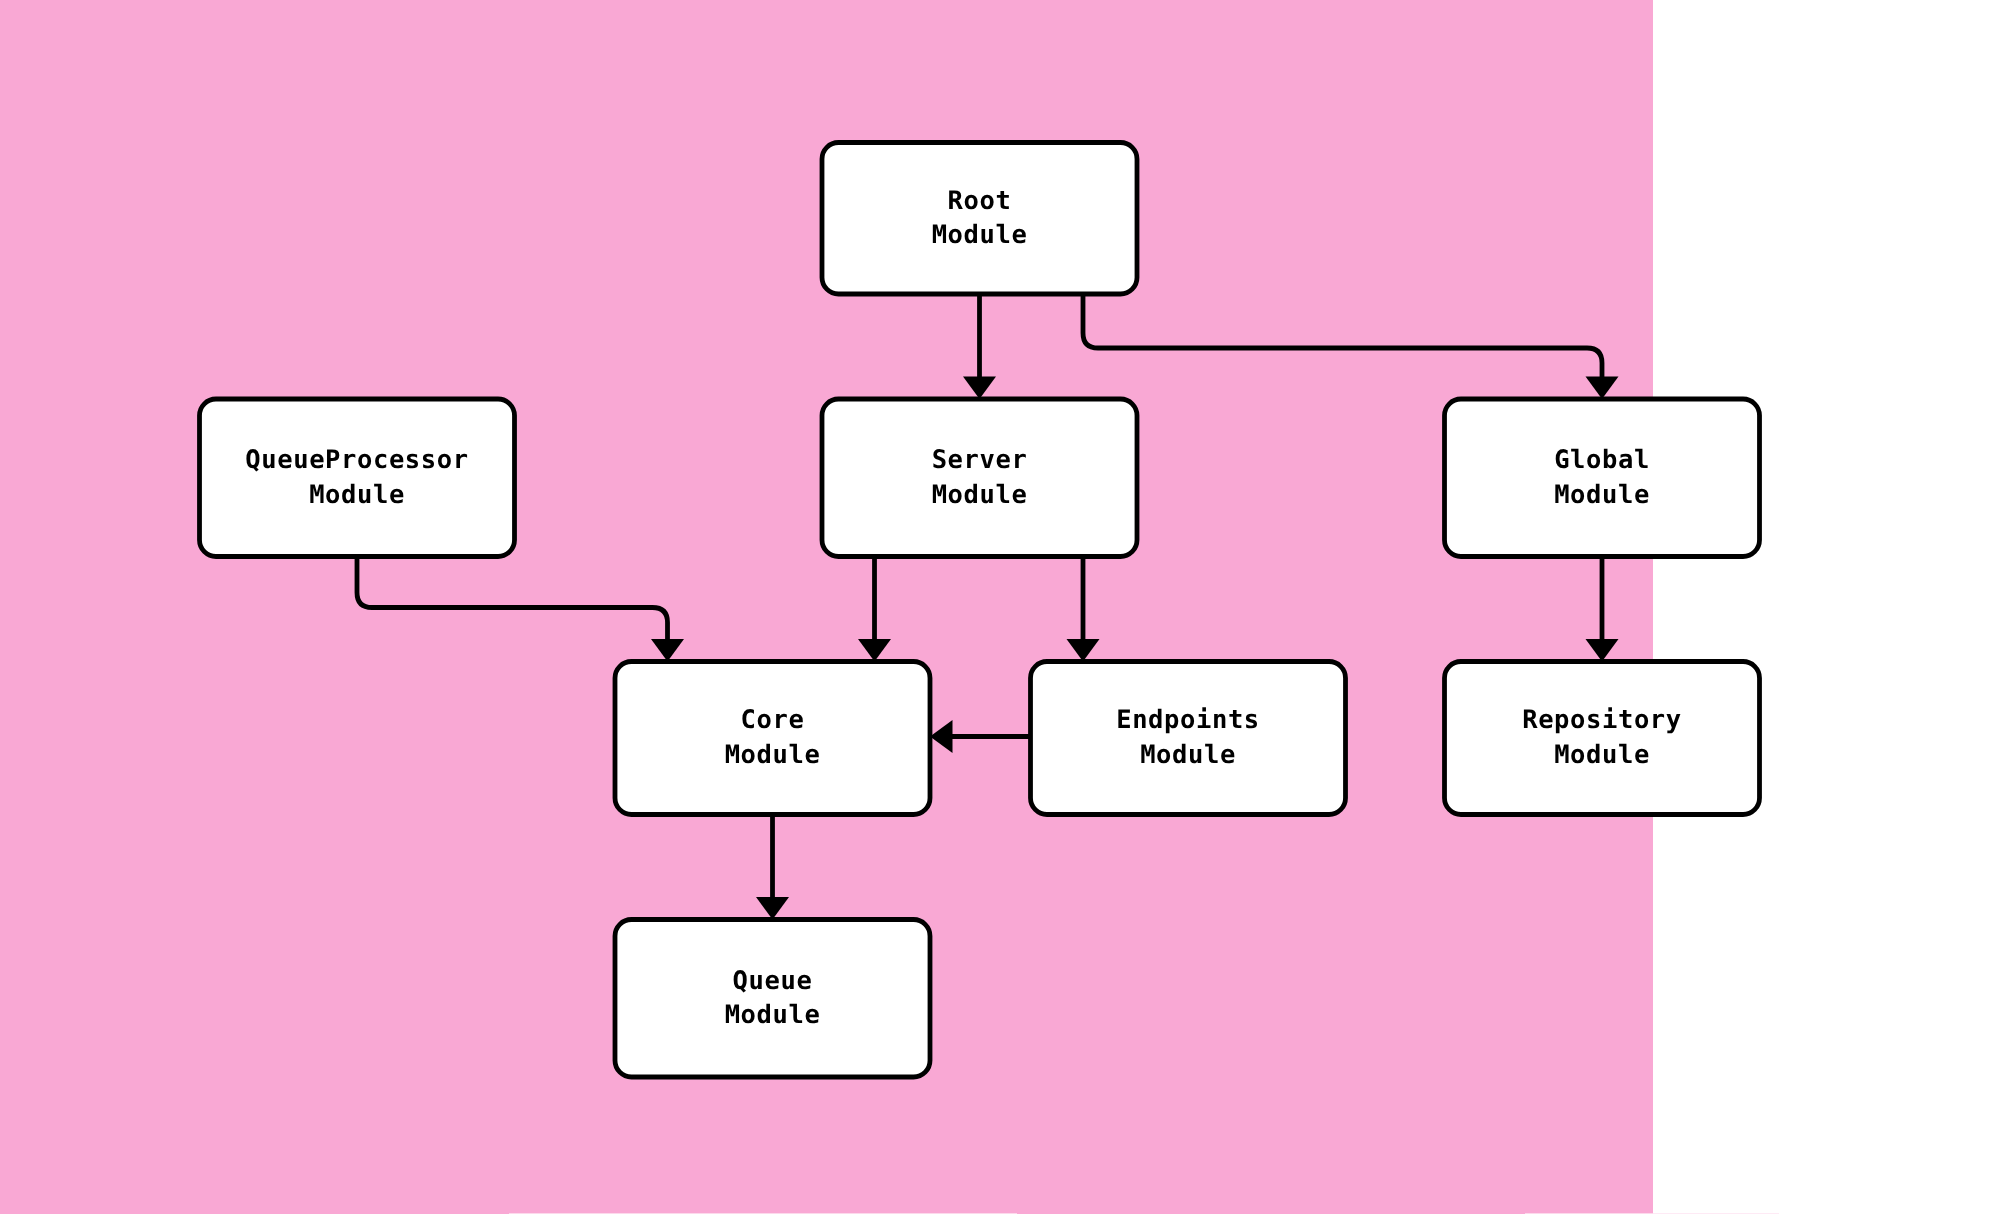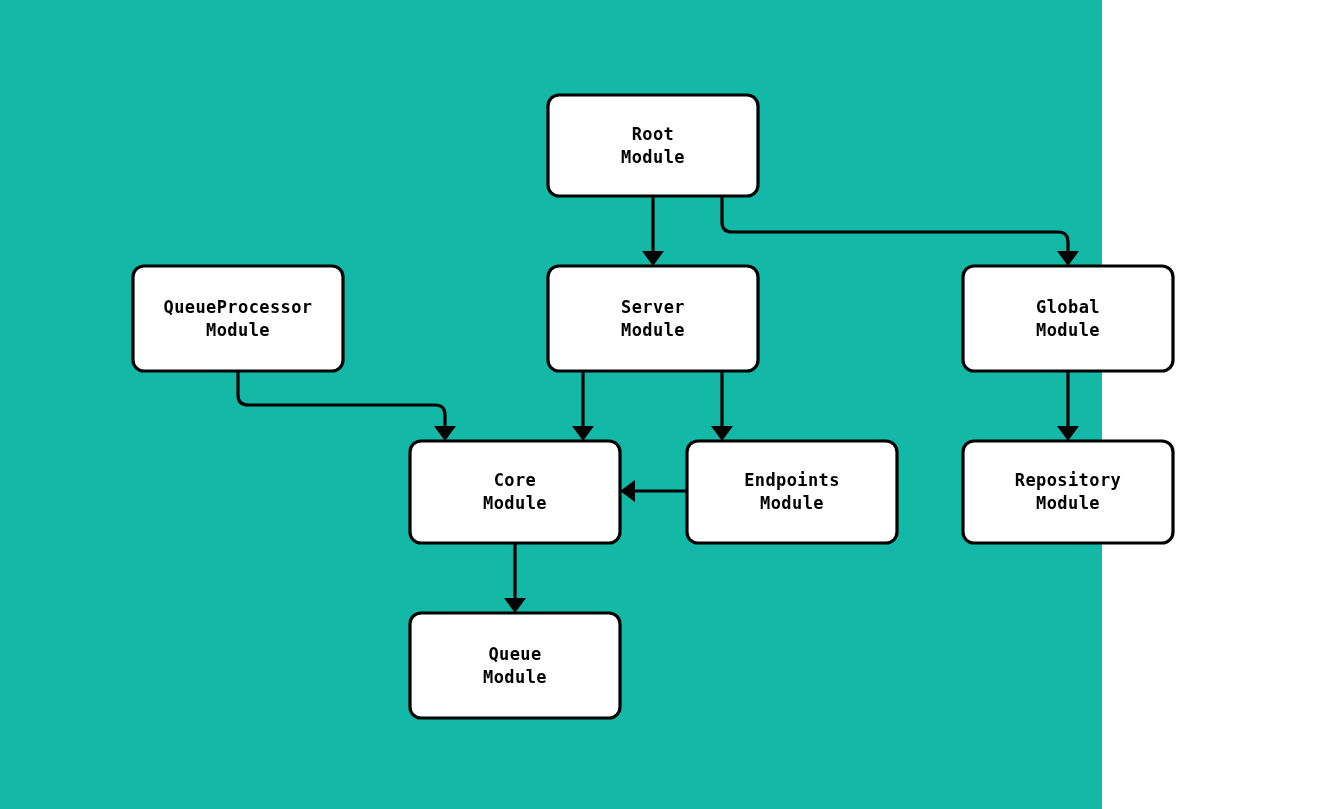--- a/index.html
+++ b/index.html
@@ -10,21 +10,21 @@
   body {
     width: 1337px;
     height: 809px;
     overflow: hidden;
     font-family: "DejaVu Sans Mono", monospace;
   }
   #diagram-root {
     position: relative;
     width: 1102px;
     height: 809px;
-    background: #14b8a6;
+    background: #f9a8d4;
     text-decoration: underline;
   }
   svg#diagram-canvas {
     position: absolute;
     top: 0;
     left: 0;
     width: 1337px;
     height: 809px;
     display: block;
   }

